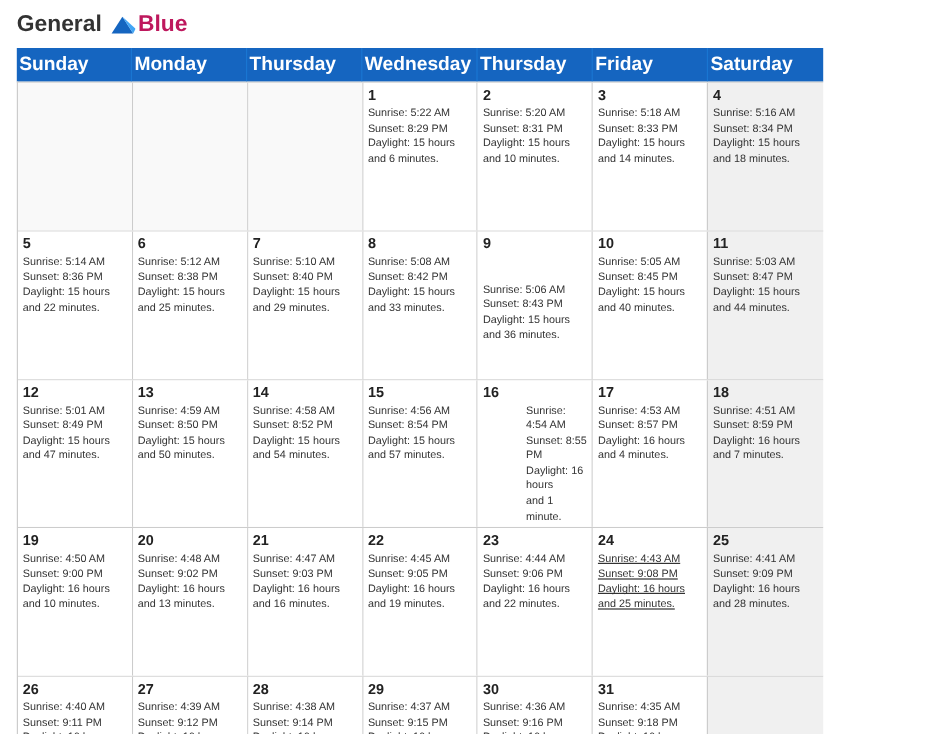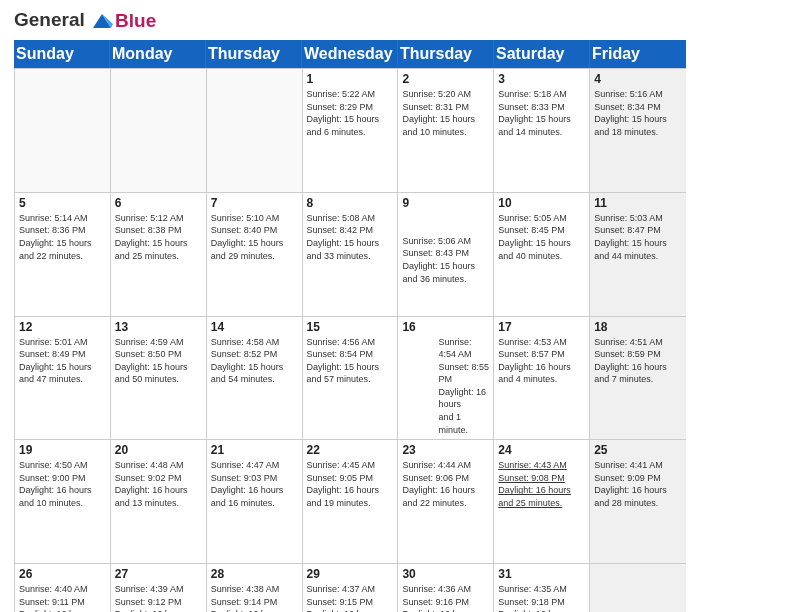--- a/index.html
+++ b/index.html
@@ -119,22 +119,22 @@
     </div>
   </div>
 
   <div class="calendar">
     <div class="cal-header">
     <div class="cal-header-cell">Sunday</div>
         <div class="cal-header-cell">Monday</div>
         <div class="cal-header-cell">Thursday</div>
         <div class="cal-header-cell">Wednesday</div>
         <div class="cal-header-cell">Thursday</div>
+        <div class="cal-header-cell">Friday</div>
         <div class="cal-header-cell">Saturday</div>
-        <div class="cal-header-cell">Friday</div>
       </div>
     <div class="cal-body">
     <div class="cal-row">
           <div class="cal-cell empty"></div>
           <div class="cal-cell empty"></div>
           <div class="cal-cell empty"></div>
           <div class="cal-cell">
             <div class="day-num">1</div>
             <div class="day-info" style="white-space: pre-line;">Sunrise: 5:22 AM
 Sunset: 8:29 PM

